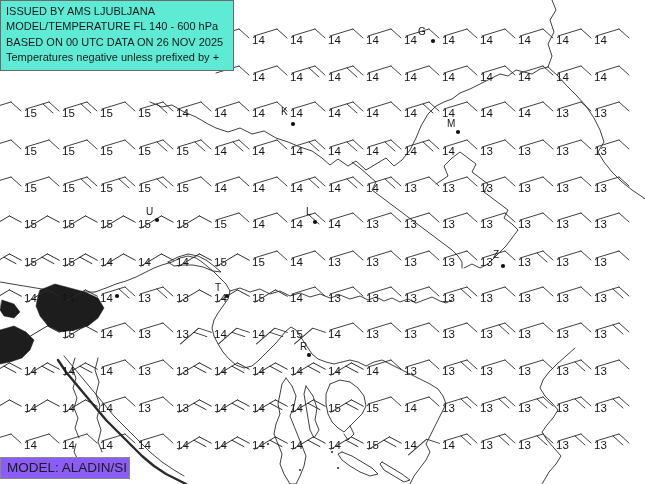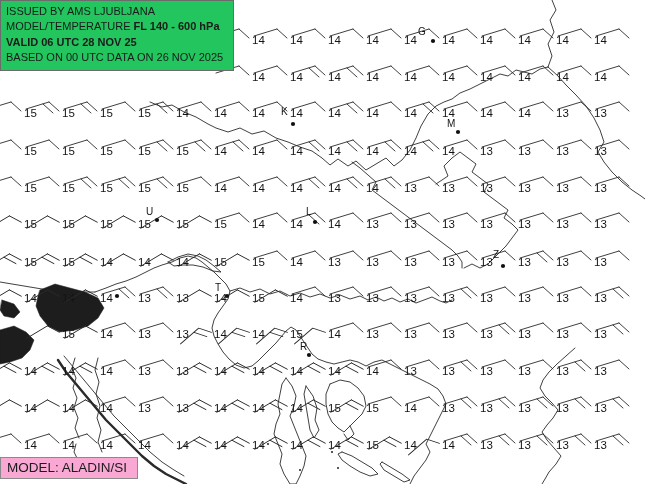--- a/index.html
+++ b/index.html
@@ -6,25 +6,25 @@
   #stage{position:relative;width:645px;height:484px;overflow:hidden;background:#fff;
          font-family:"Liberation Sans",sans-serif;color:#1b1b1b;}
   #mapsvg{position:absolute;left:0;top:0;}
   #mapsvg path{fill:none;stroke:#2a2a2a;stroke-width:0.9;stroke-linejoin:round;stroke-linecap:round;}
   #mapsvg path.fill{fill:#1d1d1d;stroke:#1d1d1d;stroke-width:0.5;}
   #mapsvg path.thick{stroke-width:2.4;}
   #mapsvg text{font-family:"Liberation Sans",sans-serif;fill:#141414;}
   text.temp{font-size:11.5px;}
   text.stn{font-size:10px;}
   .barb{fill:none;stroke:#1c1c1c;stroke-width:1.05;stroke-linecap:round;}
-  #infobox{position:absolute;left:0;top:0;width:222px;background:#22c55e;
+  #infobox{position:absolute;left:0;top:0;width:222px;background:#5eead4;
            border:1px solid #6b6b6b;padding:3px 5px 4px 5px;font-size:11px;line-height:15.4px;z-index:5;}
-  #infobox .b{font-weight:bold;}
-  #modelbox{position:absolute;left:0;top:457px;background:#f9a8d4;border:1px solid #8a8a8a;
-            padding:2px 10px 3px 6px;font-size:13.5px;z-index:5;}
+  #infobox .b{font-weight:normal;}
+  #modelbox{position:absolute;left:0;top:457px;background:#8b5cf6;border:1px solid #8a8a8a;
+            padding:2px 2px 3px 6px;font-size:13.5px;z-index:5;}
 </style>
 </head>
 <body>
 
 <div id="stage">
 
   <svg id="mapsvg" width="645" height="484" viewBox="0 0 645 484">
     <g>
       <path d="M150,102 L162,107 172,105 184,112 196,117 208,124 216,128 228,132 240,128 252,134 264,131 276,138 288,142 300,147 312,151 322,158 330,165 338,159 348,166 356,161 366,170 376,164 386,158 394,166 402,160 410,150 416,138 421,126 428,114 436,106 444,102 452,99 460,93 470,89 480,84 490,79 500,74 508,76 516,70 524,72 532,74 540,69 548,67"></path>
       <path d="M548,67 L552,56 548,44 554,32 550,20 556,10 552,0"></path>
@@ -444,21 +444,21 @@
         <circle cx="227" cy="296" r="2.1" fill="#101010" stroke="none"></circle>
         <circle cx="117" cy="296" r="2.1" fill="#101010" stroke="none"></circle>
         <text x="300" y="350" class="stn">R</text>
         <circle cx="309" cy="355" r="2.1" fill="#101010" stroke="none"></circle>
       </g>
   </svg>
 
   <div id="infobox">
     <div>ISSUED BY AMS LJUBLJANA</div>
     <div><span>MODEL/TEMPERATURE </span><span class="b">FL 140 - 600 hPa</span></div>
-    <div class="b">VALID 06 UTC 28 NOV 25</div>
     <div>BASED ON 00 UTC DATA ON 26 NOV 2025</div>
+    <div>Temperatures negative unless prefixed by +</div>
   </div>
 
   <div id="modelbox">
     <span>MODEL: ALADIN/SI</span>
   </div>
 
 </div>
 
 </body></html>

